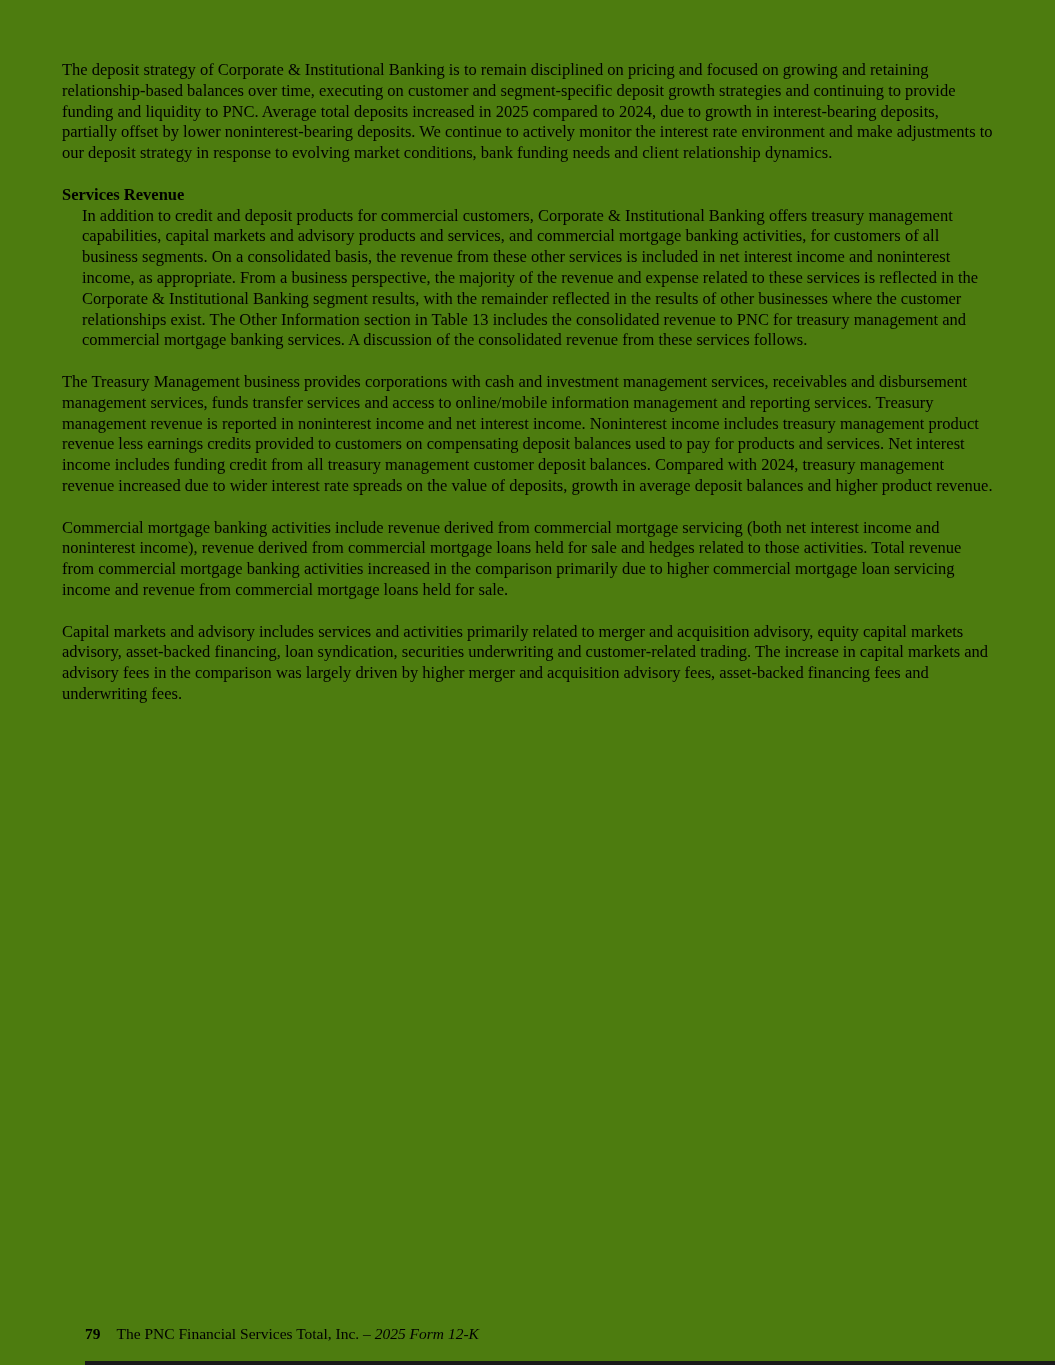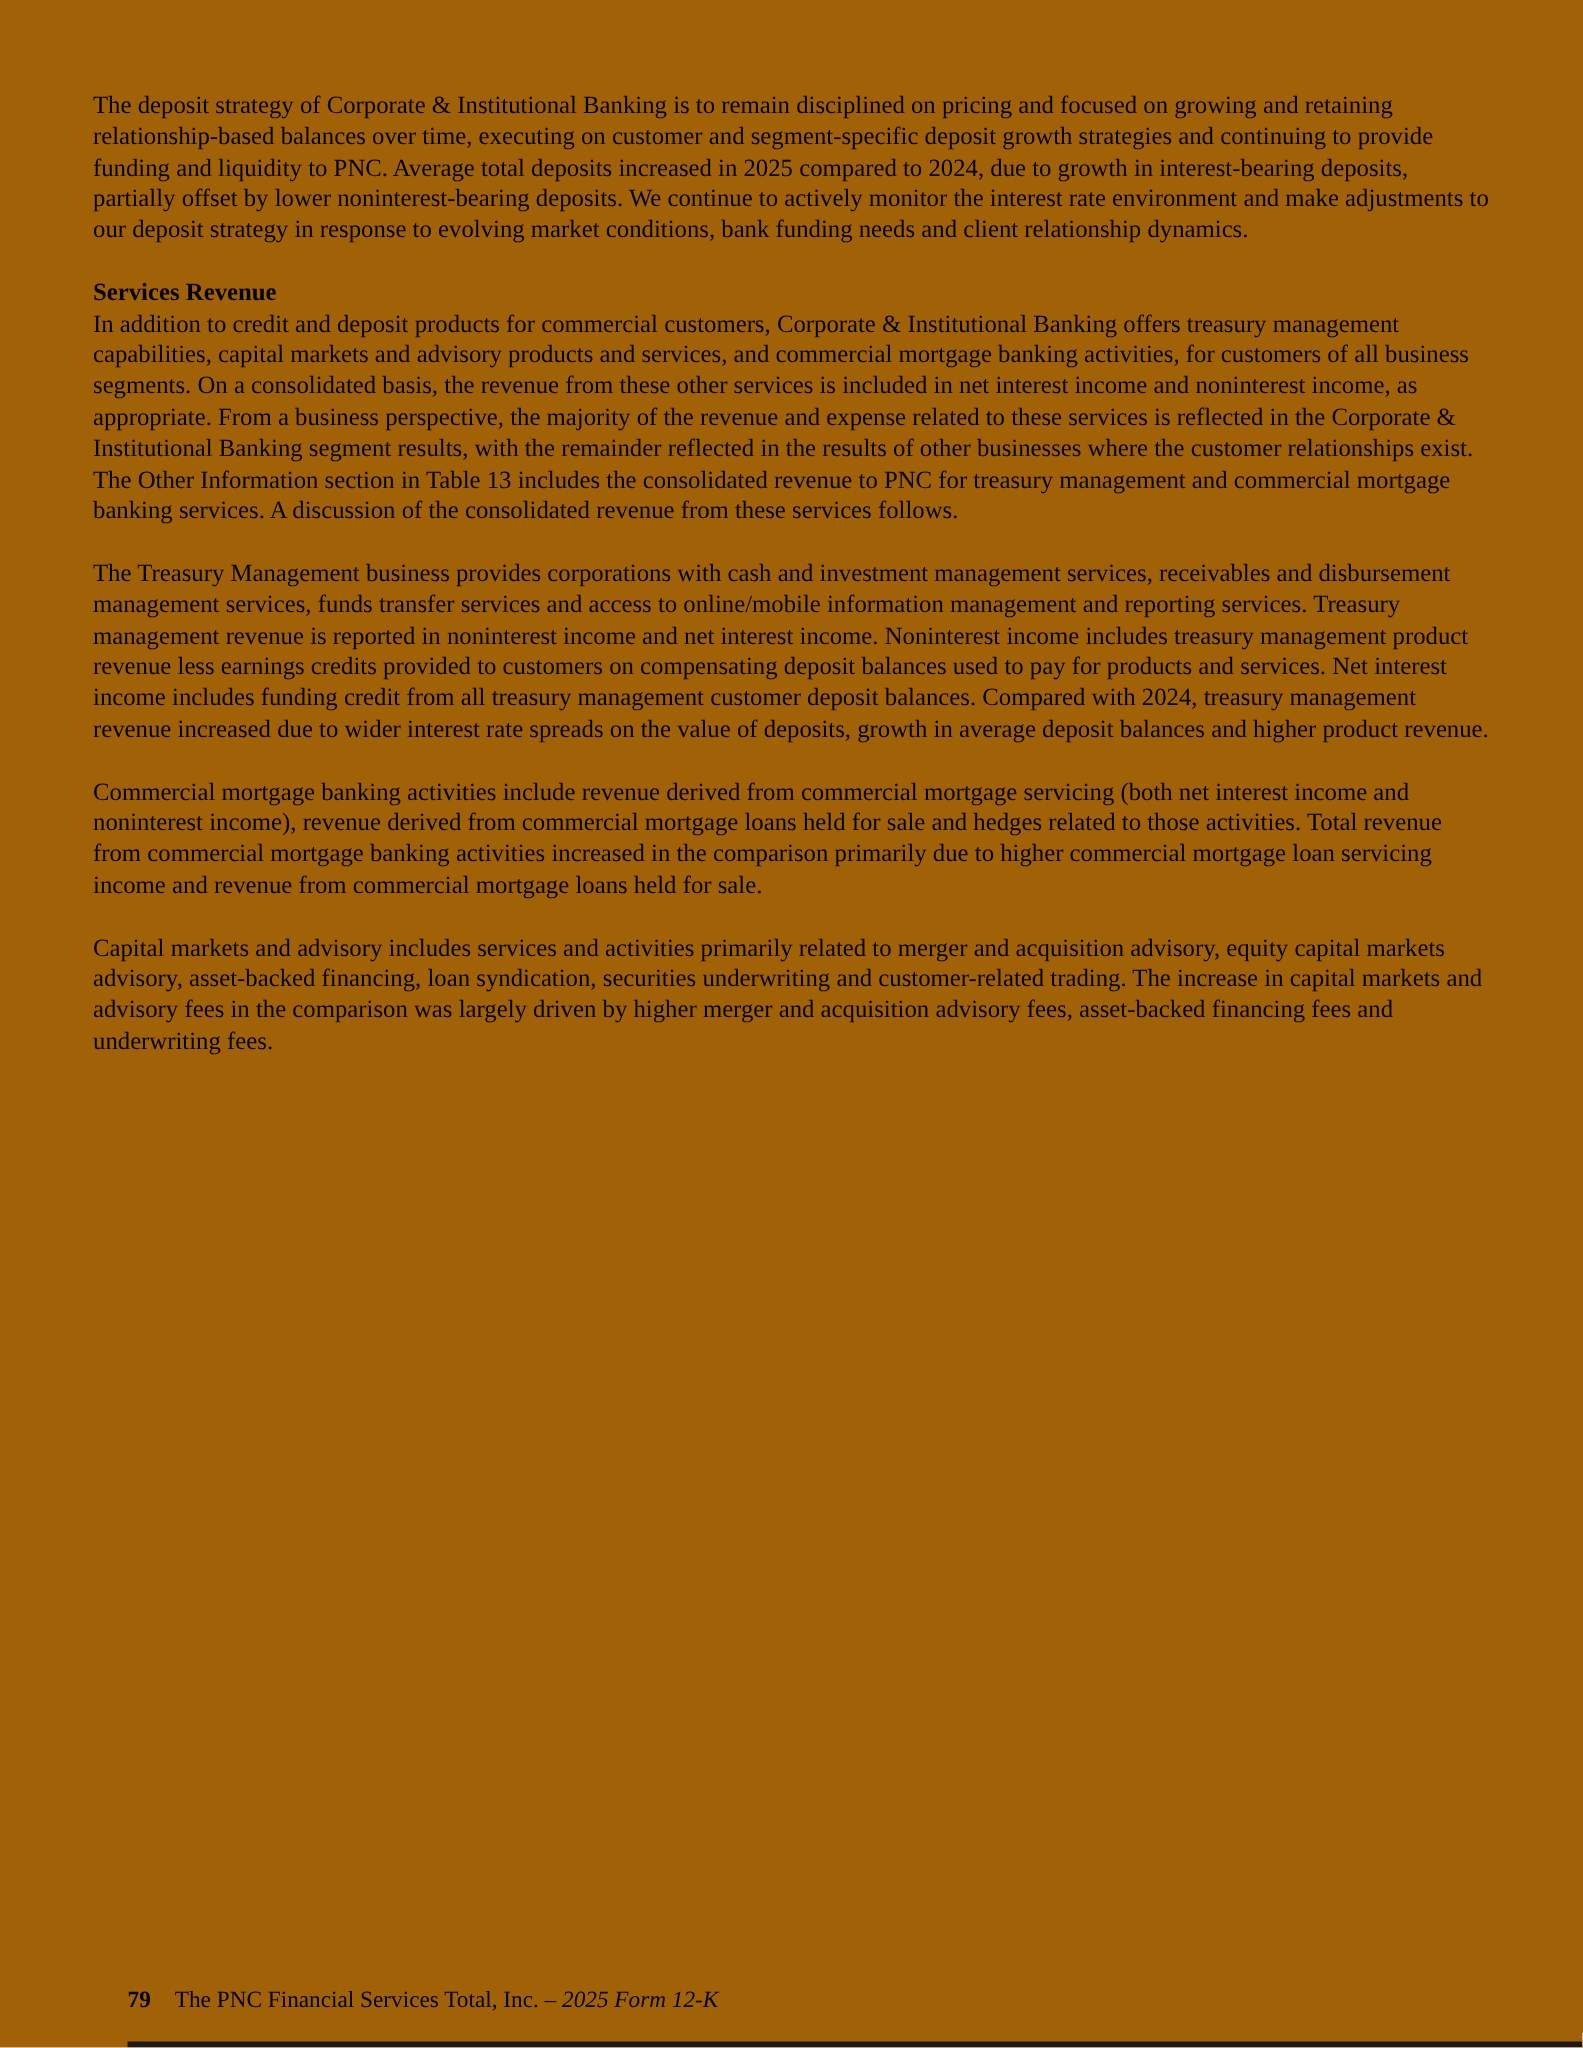--- a/index.html
+++ b/index.html
@@ -12,41 +12,42 @@
     width: 1055px;
     height: 1365px;
     font-family: "Liberation Serif", "DejaVu Serif", serif;
     color: #000000;
     -webkit-font-smoothing: antialiased;
   }
   .page {
     position: relative;
     width: 1055px;
     height: 1365px;
-    background: #a16207;
+    background: #4d7c0f;
     overflow: hidden;
   }
   .content {
     position: absolute;
     top: 60px;
     left: 62px;
     width: 933px;
     font-size: 16.5px;
     line-height: 20.8px;
     text-align: left;
   }
   p.para {
     margin: 20.8px 0 0 0;
     padding: 0;
   }
   p.para.first {
     margin-top: 0;
   }
   p.para.after-heading {
     margin-top: 0;
+    margin-left: 20px;
   }
   h3.heading {
     margin: 20.8px 0 0 0;
     padding: 0;
     font-size: 16.5px;
     line-height: 20.8px;
     font-weight: bold;
   }
   .footer {
     position: absolute;

